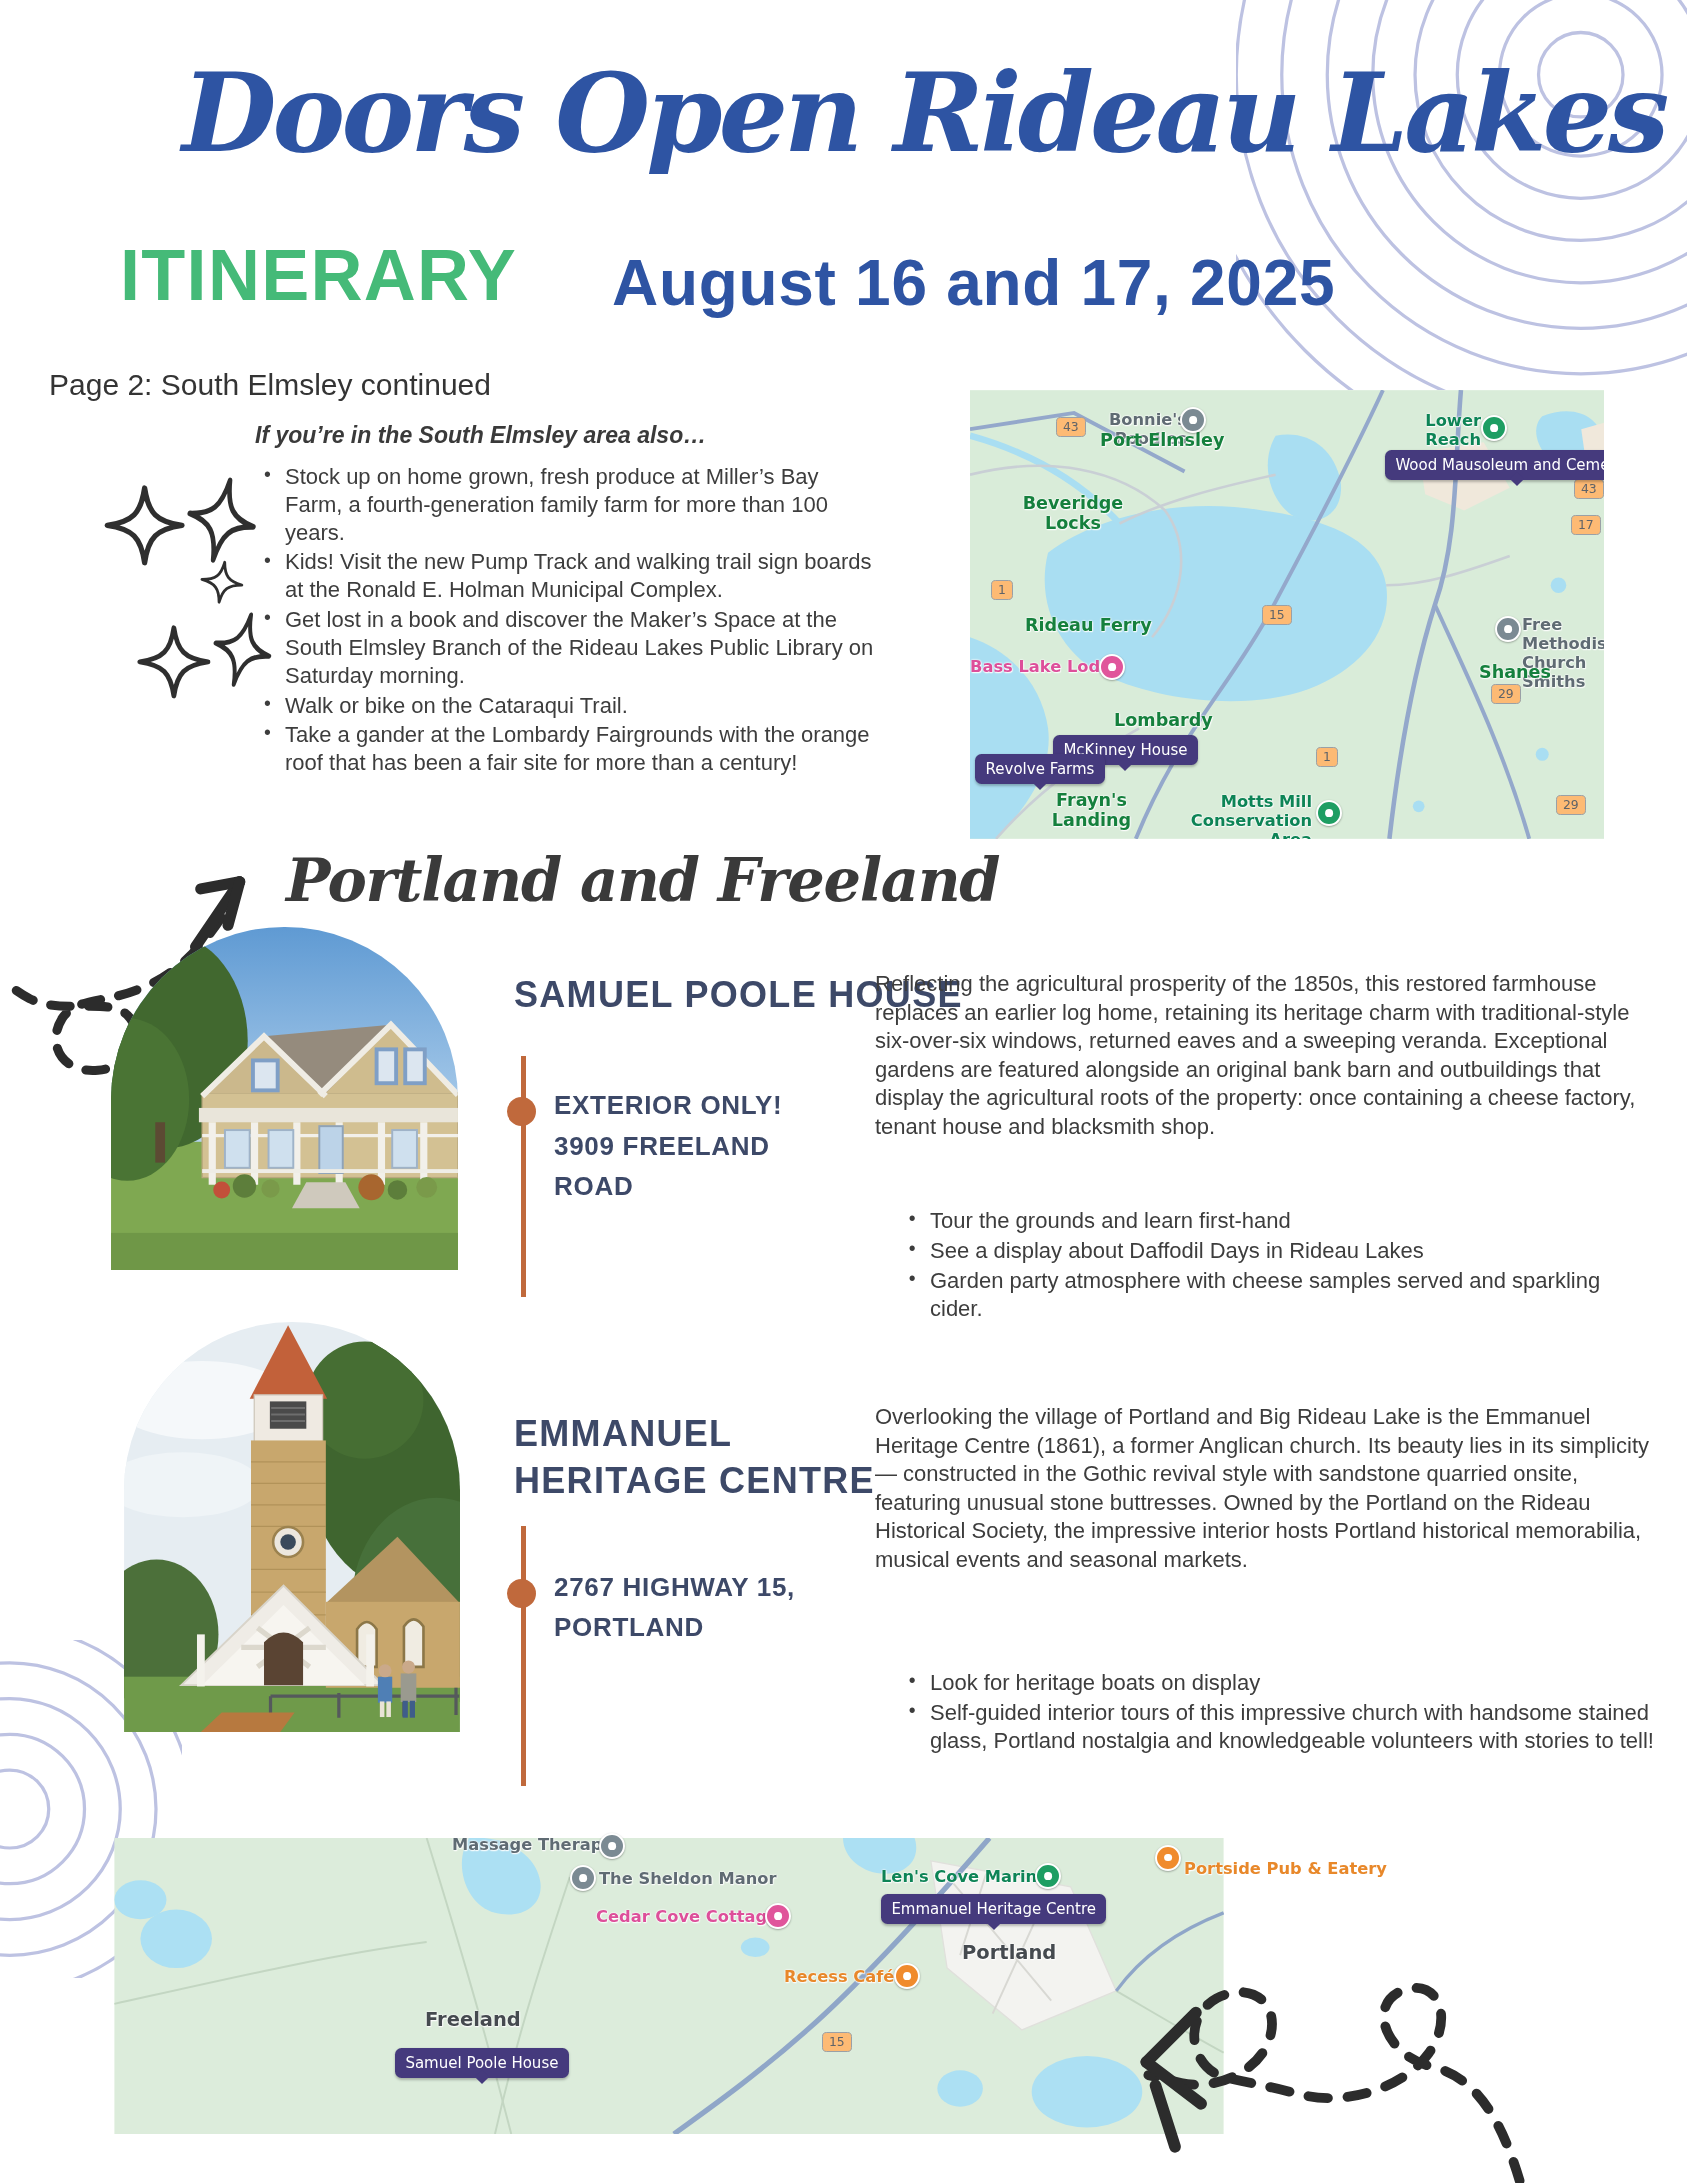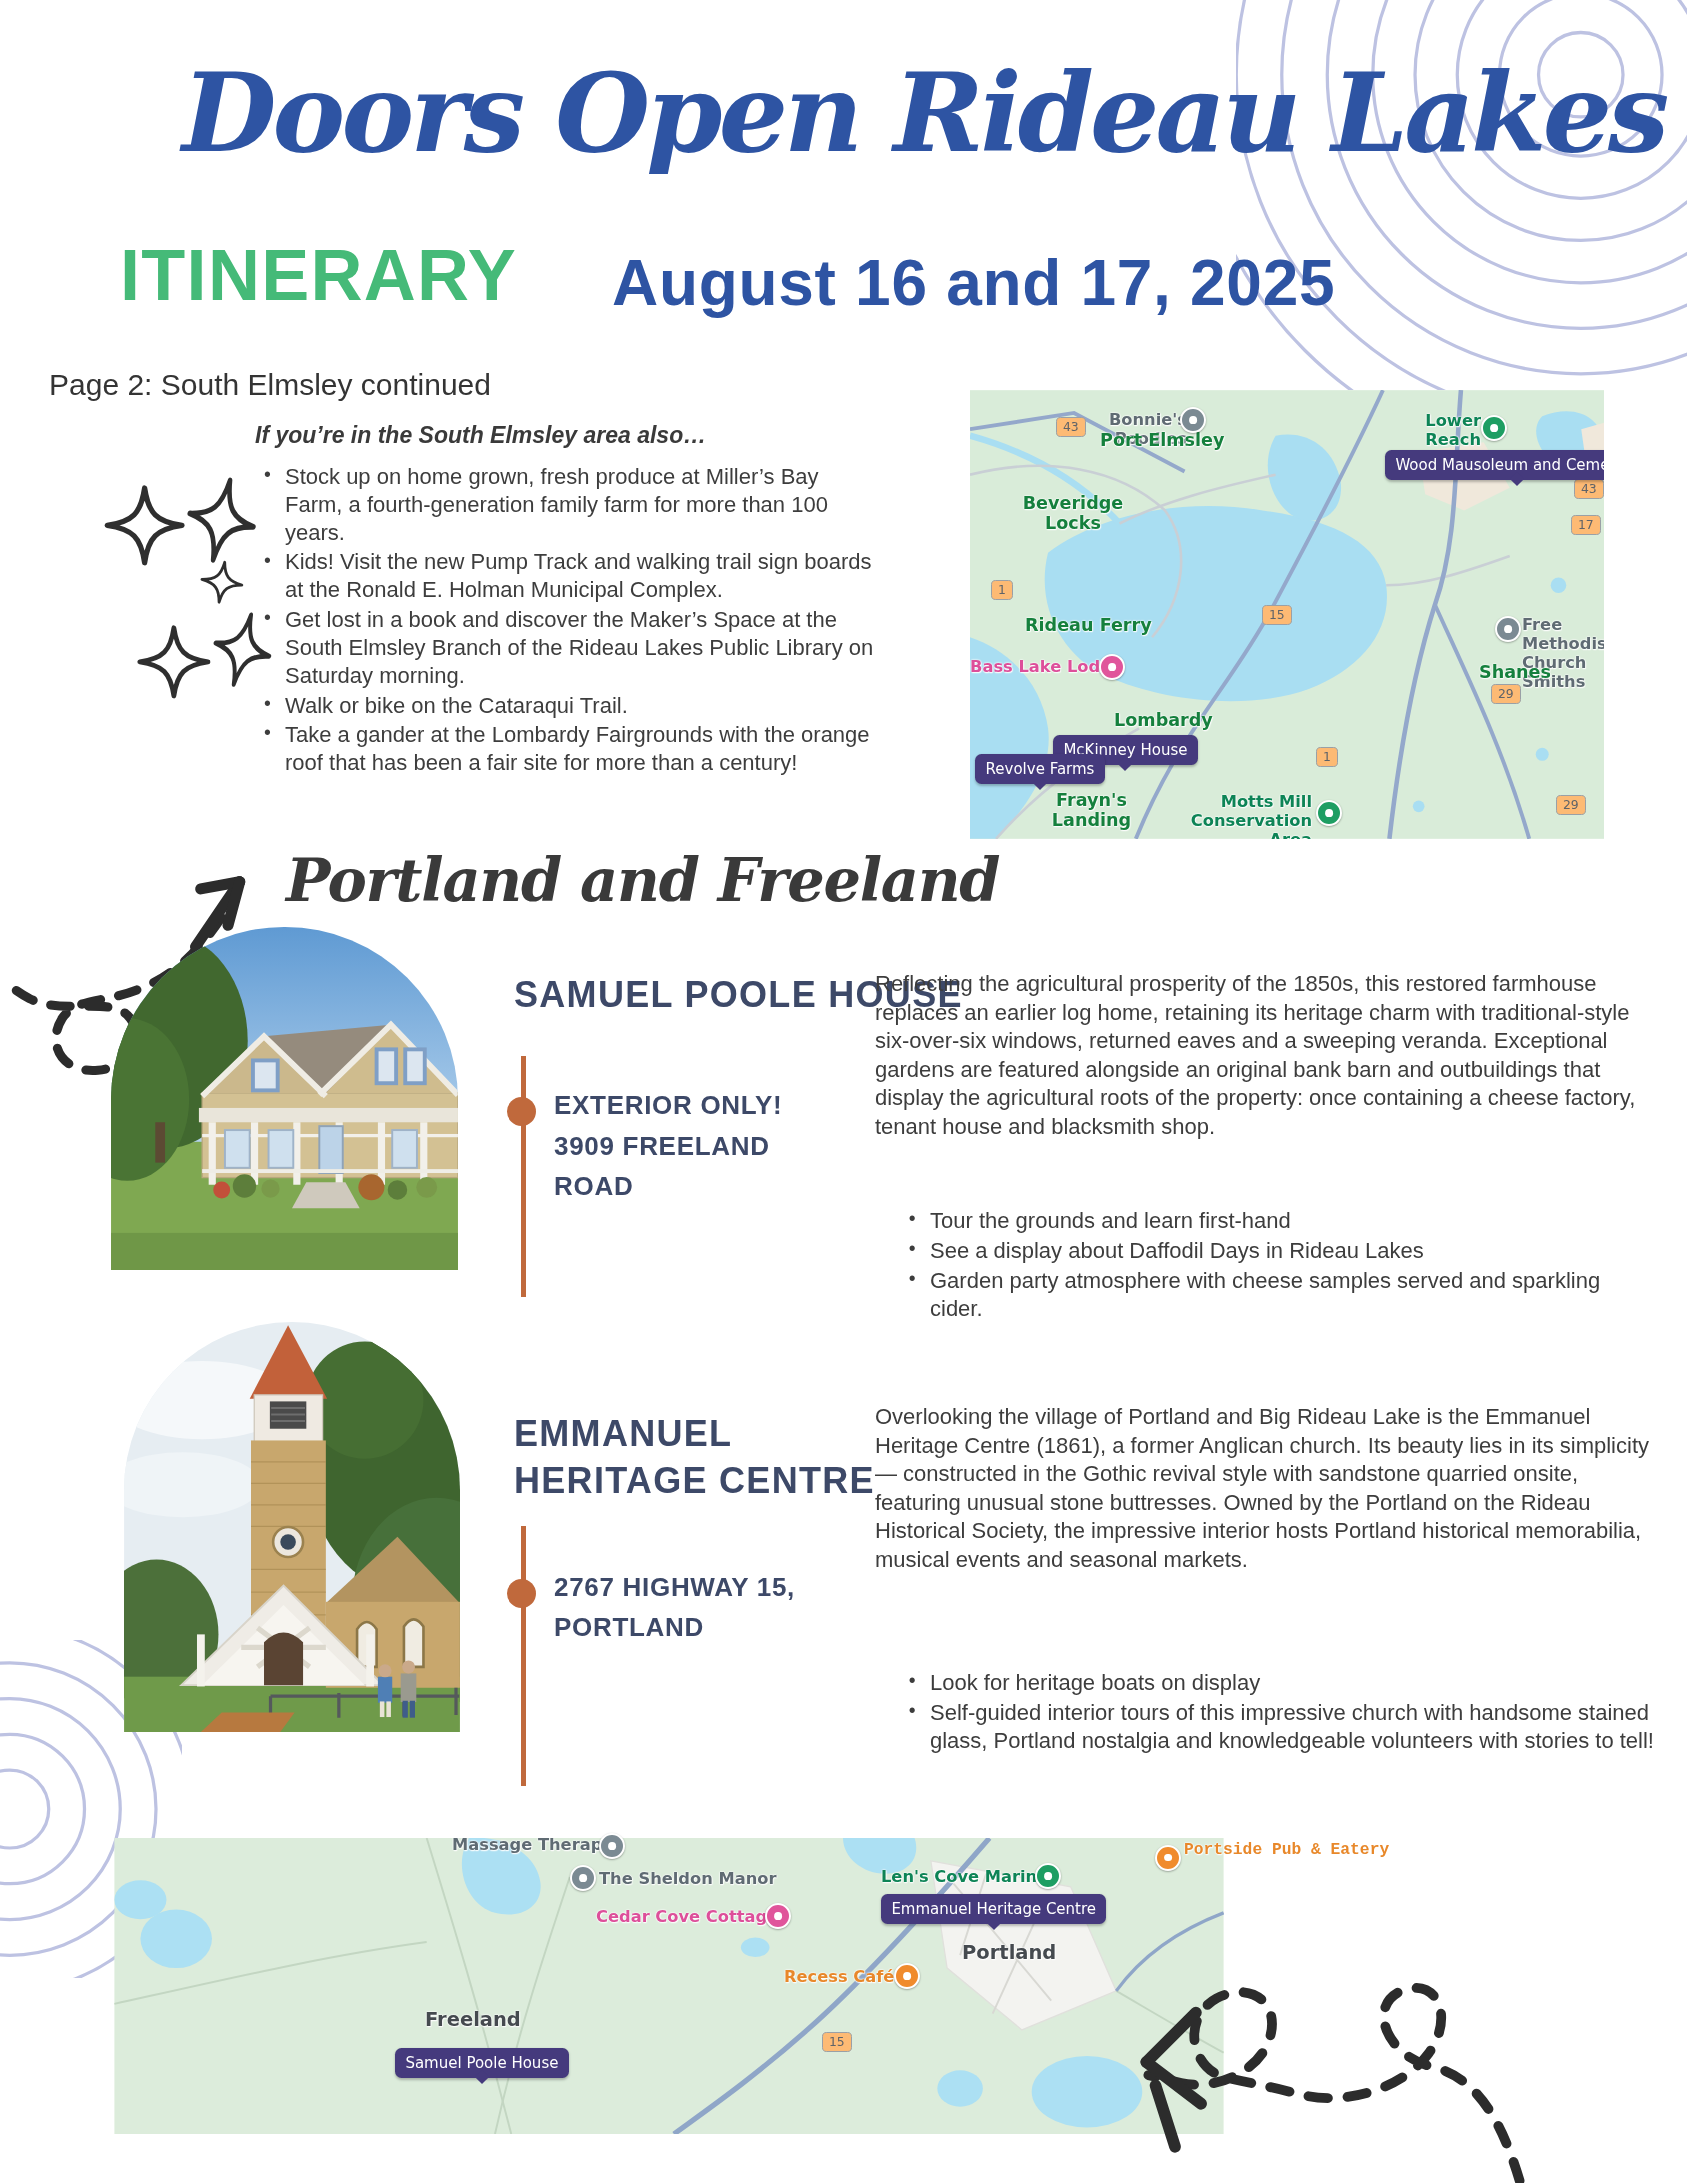--- a/index.html
+++ b/index.html
@@ -345,21 +345,21 @@
     <span class="pin" style="left:456px;top:27px;background:#7b8a93;"></span>
     <span class="pin" style="left:651px;top:65px;background:#e0559b;"></span>
     <span class="pin" style="left:921px;top:25px;background:#1e9e63;"></span>
     <span class="pin" style="left:1041px;top:6.5px;background:#f08b2d;"></span>
     <span class="pin" style="left:780px;top:125px;background:#f08b2d;"></span>
     
     <span class="lbl poi-gray" style="left:338px;top:-2.6px;">Massage Therapy</span>
     <span class="lbl poi-gray" style="left:485px;top:31px;">The Sheldon Manor</span>
     <span class="lbl poi-pink" style="left:482px;top:69px;">Cedar Cove Cottages</span>
     <span class="lbl poi-green" style="left:767px;top:29px;">Len's Cove Marina</span>
-    <span class="lbl poi-orange" style="left:1070px;top:2px;white-space:nowrap;font-family:Liberation Mono, monospace;">Portside Pub &amp; Eatery</span>
+    <span class="lbl poi-orange" style="left:1070px;top:21px;white-space:nowrap;">Portside Pub &amp; Eatery</span>
     <span class="lbl town-lg" style="left:848px;top:103px;">Portland</span>
     <span class="lbl poi-orange" style="left:670px;top:129px;">Recess Café</span>
     <span class="lbl town-lg" style="left:311px;top:170px;">Freeland</span>
     
     <div class="pill" style="left:767px;top:56px;">
       <span>Emmanuel Heritage Centre</span><i class="tail"></i>
     </div>
     <div class="pill" style="left:281px;top:210px;">
       <span>Samuel Poole House</span><i class="tail"></i>
     </div>

